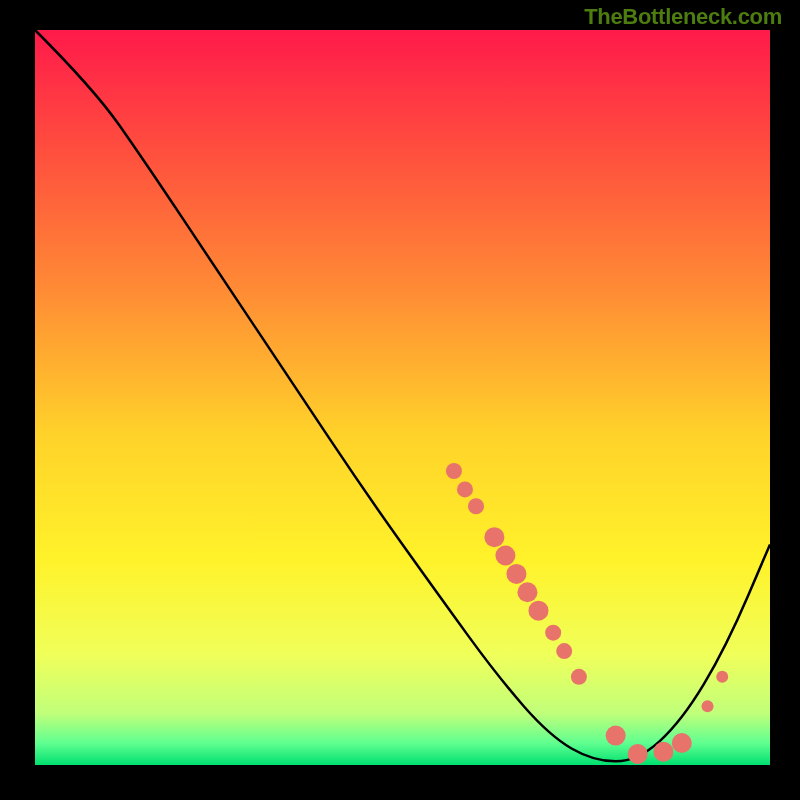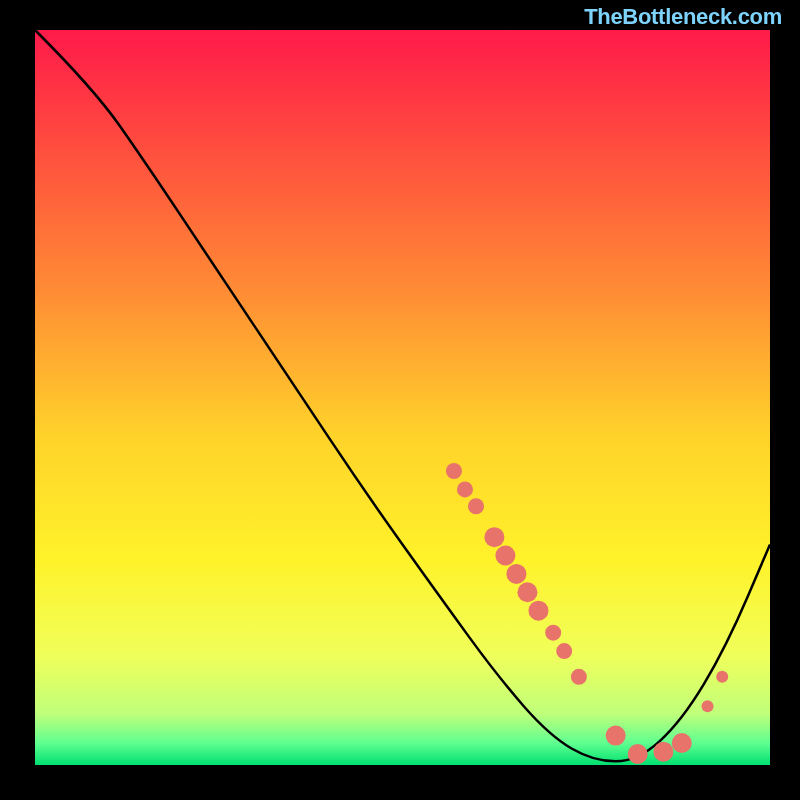--- a/index.html
+++ b/index.html
@@ -14,21 +14,21 @@
     position: absolute;
     top: 0;
     left: 0;
     width: 800px;
     height: 800px;
   }
   .attribution {
     position: absolute;
     top: 4px;
     right: 18px;
-    color: #7dd3fc;
+    color: #4d7c0f;
     font-size: 22px;
     font-weight: bold;
     letter-spacing: -0.3px;
   }
   svg {
     position: absolute;
     top: 0;
     left: 0;
   }
 </style>

